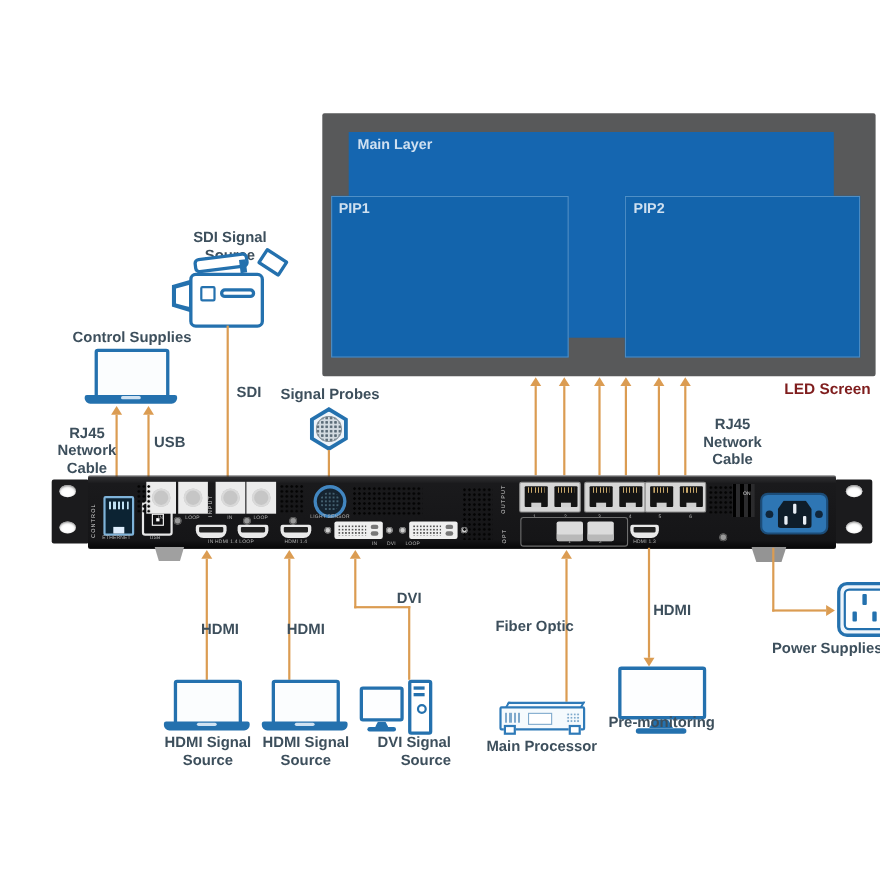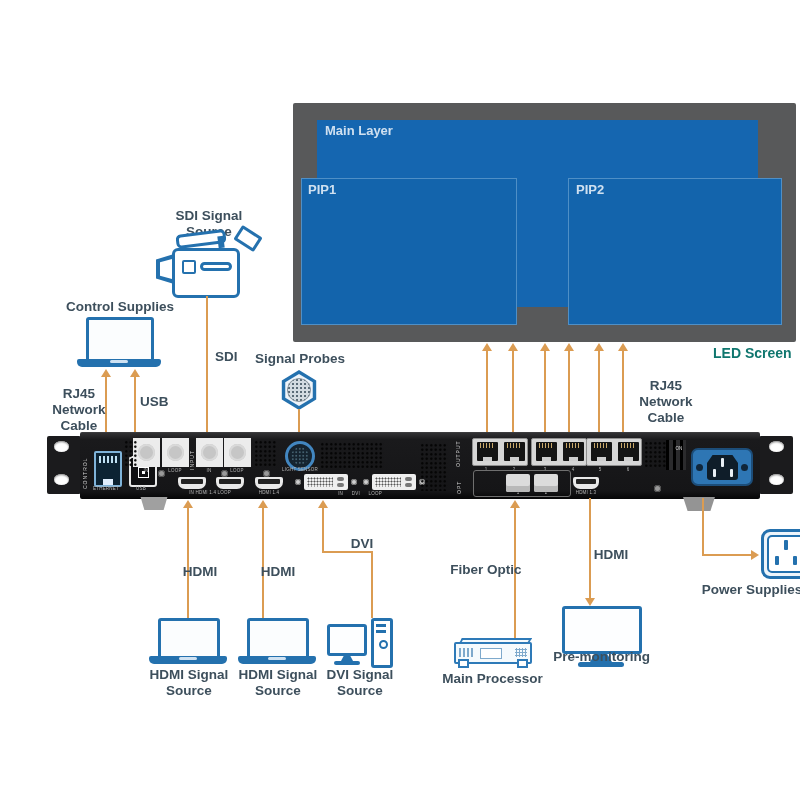--- a/index.html
+++ b/index.html
@@ -4,21 +4,21 @@
 <style>
   html,body{margin:0;padding:0;background:#fff;}
   #canvas{position:relative;width:784px;height:800px;background:#ffffff;overflow:hidden;
           font-family:"Liberation Sans",sans-serif;margin-left:20px;}
   .abs{position:absolute;}
   
   .lbl{position:absolute;font-size:13.5px;font-weight:600;color:#3d4f5c;text-align:center;
        line-height:1.18;white-space:pre-line;}
   .lbl.left{text-align:left;}
   .scrlbl{position:absolute;font-size:13px;font-weight:700;color:#cfe0f0;}
-  .ledlbl{position:absolute;font-size:14px;font-weight:700;color:#0f766e;}
+  .ledlbl{position:absolute;font-size:14px;font-weight:700;color:#7f1d1d;}
   
   .vline{position:absolute;width:2px;background:#db9c52;}
   .hline{position:absolute;height:2px;background:#db9c52;}
   .ah{position:absolute;width:0;height:0;}
   .ah.up{border-left:5px solid transparent;border-right:5px solid transparent;border-bottom:8px solid #db9c52;}
   .ah.down{border-left:5px solid transparent;border-right:5px solid transparent;border-top:8px solid #db9c52;}
   .ah.right{border-top:5px solid transparent;border-bottom:5px solid transparent;border-left:8px solid #db9c52;}
   
   .frame{position:absolute;background:#58595a;border-radius:2px;}
   .layer{position:absolute;background:#1566b0;}
@@ -331,32 +331,32 @@
     <div class="lap-base" style="left:0px;top:40px;width:78px;height:8px;">
         <div class="lap-notch"></div>
       </div>
   </div>
   <div class="lbl" style="left:207px;top:667px;width:102px;">HDMI Signal Source</div>
 
   <div class="ah up" style="left:298px;top:500px;"></div>
   <div class="vline" style="left:302px;top:508px;height:45px;"></div>
   <div class="hline" style="left:302px;top:551px;width:51px;"></div>
   <div class="vline" style="left:351px;top:551px;height:67px;"></div>
-  <div class="lbl" style="left:317px;top:536px;width:50px;">DVI</div>
+  <div class="lbl" style="left:327px;top:536px;width:50px;">DVI</div>
   <div class="abs" style="left:307px;top:618px;width:66px;height:50px;">
     <div class="mon" style="left:0px;top:6px;width:34px;height:26px;"></div>
     <div class="mstand" style="left:14px;top:38px;width:12px;height:5px;"></div>
     <div class="mbase" style="left:7px;top:43px;width:26px;height:4px;"></div>
     <div class="abs" style="left:44px;top:0px;width:16px;height:44px;border:3px solid #2471ae;border-radius:3px;background:#fff;">
       <div class="abs" style="left:2px;top:3px;width:10px;height:3px;background:#2471ae;"></div>
       <div class="abs" style="left:2px;top:9px;width:10px;height:3px;background:#2471ae;"></div>
       <div class="abs" style="left:5px;top:19px;width:5px;height:5px;border:2px solid #2471ae;border-radius:50%;"></div>
     </div>
   </div>
-  <div class="lbl" style="left:290px;top:667px;width:100px;">DVI Signal Source</div>
+  <div class="lbl" style="left:290px;top:667px;width:100px;text-align:right;">DVI Signal Source</div>
 
   <div class="ah up" style="left:490px;top:500px;"></div>
   <div class="vline" style="left:494px;top:508px;height:133px;"></div>
   <div class="lbl" style="left:416px;top:562px;width:100px;">Fiber Optic</div>
   <div class="vp" style="left:434px;top:638px;width:80px;height:30px;">
     <div class="top"></div>
     <div class="box"></div>
     <div class="g" style="left:5px;top:10px;"></div>
     <div class="disp" style="left:26px;top:10px;"></div>
     <div class="dots" style="top:10px;"></div>

